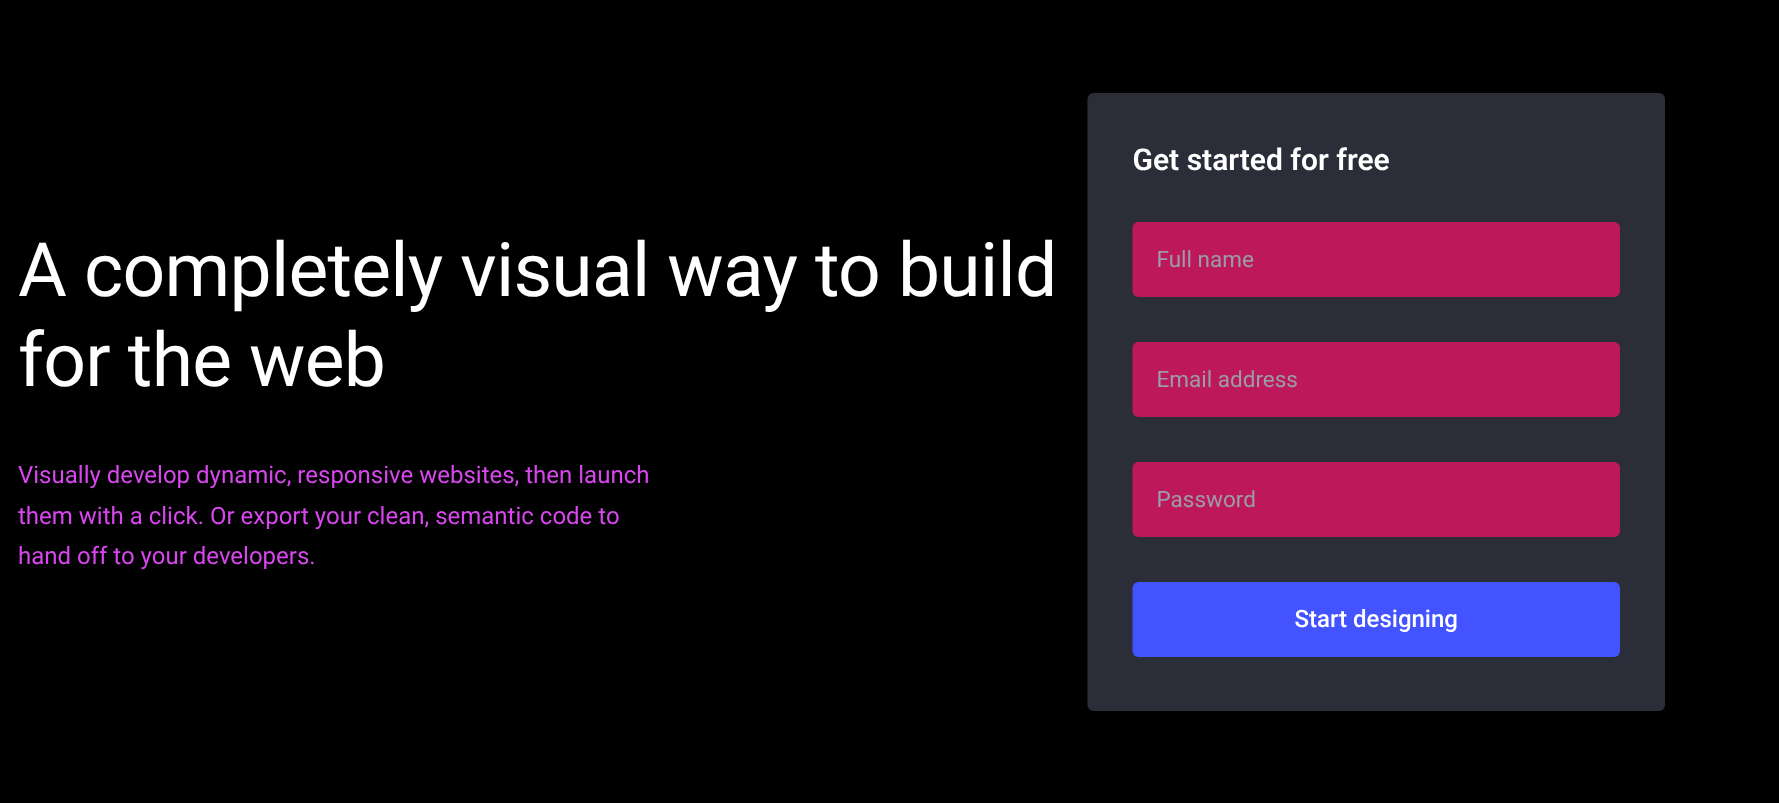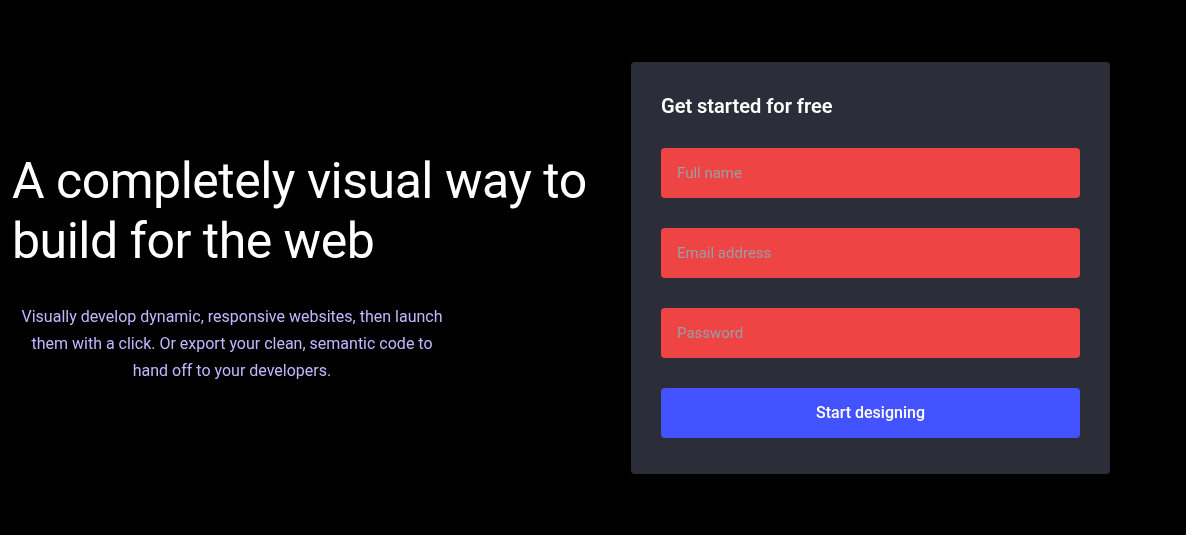--- a/index.html
+++ b/index.html
@@ -26,46 +26,45 @@
     .hero-heading {
       color: #ffffff;
       font-size: 50px;
       font-weight: 400;
       line-height: 1.2;
       margin-bottom: 32px;
       letter-spacing: -0.5px;
     }
     
     .hero-description {
-      color: #c4b5fd;
+      color: #d946ef;
       font-size: 16px;
       line-height: 1.7;
       max-width: 440px;
-      text-align: center;
     }
     
     .signup-card {
-      width: 479px;
+      width: 385px;
       background-color: #2b2e38;
       border-radius: 4px;
       padding: 32px 30px 36px 30px;
       margin-right: 64px;
     }
     
     .card-title {
       color: #ffffff;
       font-size: 20px;
       font-weight: 600;
       margin-bottom: 30px;
     }
     
     .input-field {
       width: 100%;
       height: 50px;
-      background-color: #ef4444;
+      background-color: #be185d;
       border: none;
       border-radius: 4px;
       padding: 0 16px;
       color: #ffffff;
       font-size: 15px;
       margin-bottom: 30px;
       font-family: inherit;
     }
     
     .input-field::placeholder {

